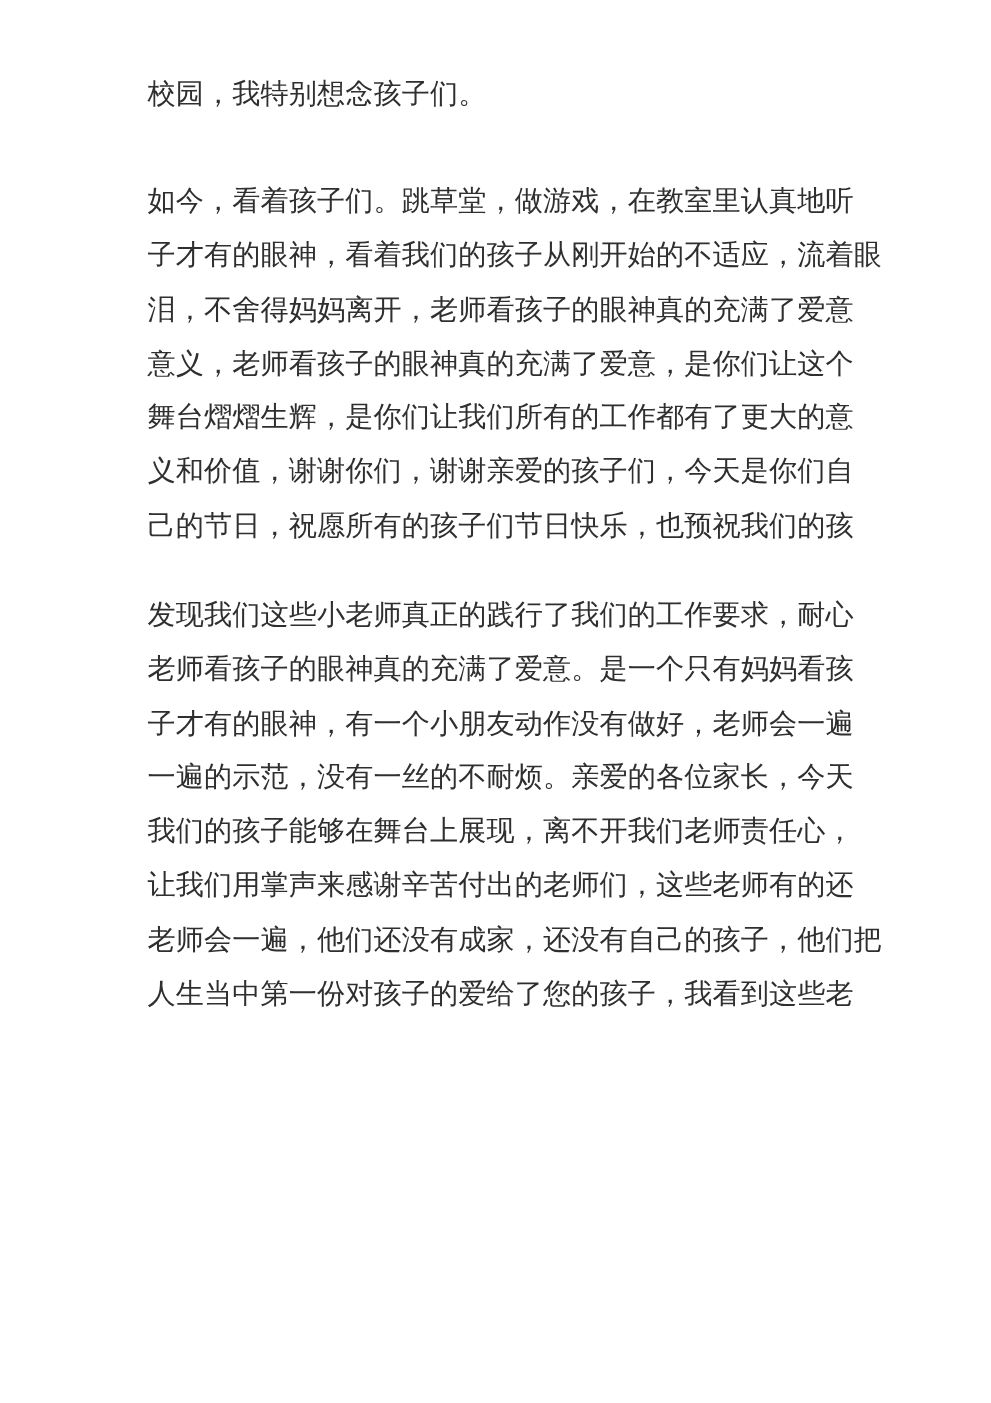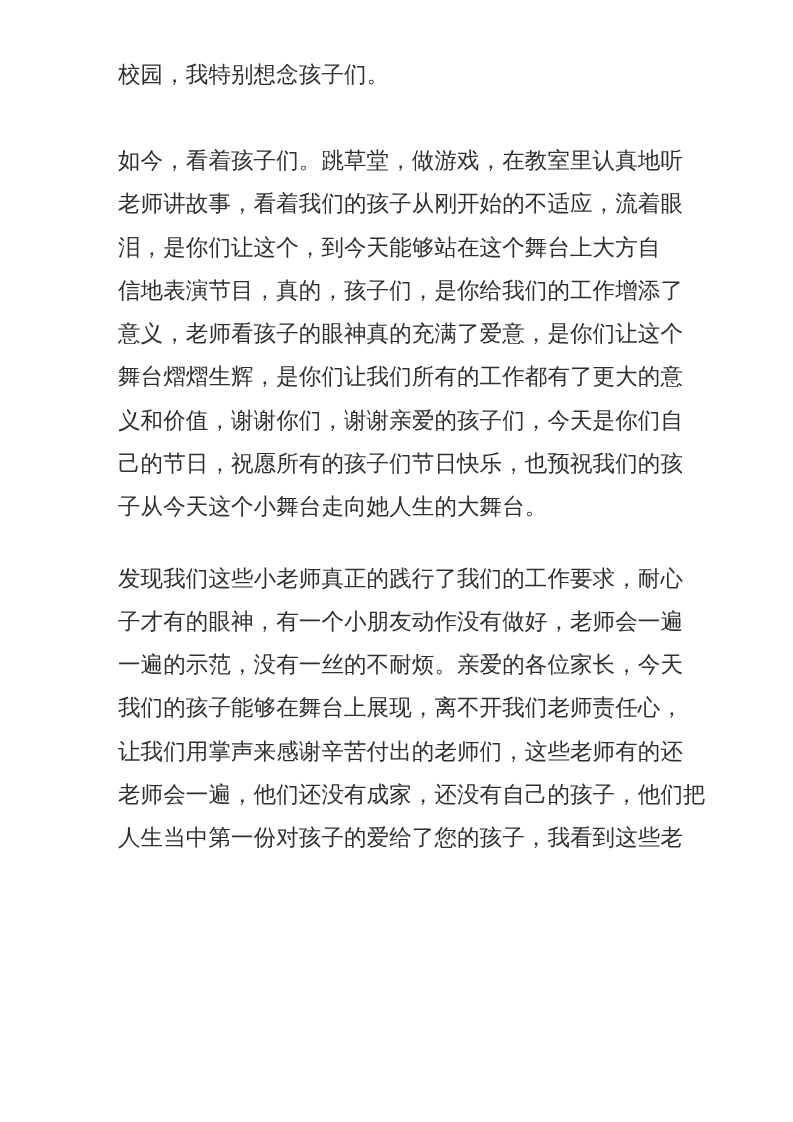--- a/index.html
+++ b/index.html
@@ -37,32 +37,31 @@
 <body>
 
 <main class="page">
 
   <p class="para para-first">
     <span class="line">校园，我特别想念孩子们。</span>
   </p>
 
   <p class="para para-second">
     <span class="line">如今，看着孩子们。跳草堂，做游戏，在教室里认真地听</span>
-    <span class="line">老师讲故事，看着我们的孩子从刚开始的不适应，流着眼</span>
-    <span class="line">泪，是你们让这个，到今天能够站在这个舞台上大方自</span>
-    <span class="line">信地表演节目，真的，孩子们，是你给我们的工作增添了</span>
+    <span class="line">子才有的眼神，看着我们的孩子从刚开始的不适应，流着眼</span>
+    <span class="line">泪，不舍得妈妈离开，老师看孩子的眼神真的充满了爱意</span>
     <span class="line">意义，老师看孩子的眼神真的充满了爱意，是你们让这个</span>
     <span class="line">舞台熠熠生辉，是你们让我们所有的工作都有了更大的意</span>
     <span class="line">义和价值，谢谢你们，谢谢亲爱的孩子们，今天是你们自</span>
     <span class="line">己的节日，祝愿所有的孩子们节日快乐，也预祝我们的孩</span>
-    <span class="line">子从今天这个小舞台走向她人生的大舞台。</span>
   </p>
 
   <p class="para para-third">
     <span class="line">发现我们这些小老师真正的践行了我们的工作要求，耐心</span>
+    <span class="line">老师看孩子的眼神真的充满了爱意。是一个只有妈妈看孩</span>
     <span class="line">子才有的眼神，有一个小朋友动作没有做好，老师会一遍</span>
     <span class="line">一遍的示范，没有一丝的不耐烦。亲爱的各位家长，今天</span>
     <span class="line">我们的孩子能够在舞台上展现，离不开我们老师责任心，</span>
     <span class="line">让我们用掌声来感谢辛苦付出的老师们，这些老师有的还</span>
     <span class="line">老师会一遍，他们还没有成家，还没有自己的孩子，他们把</span>
     <span class="line">人生当中第一份对孩子的爱给了您的孩子，我看到这些老</span>
   </p>
 
 </main>
 

